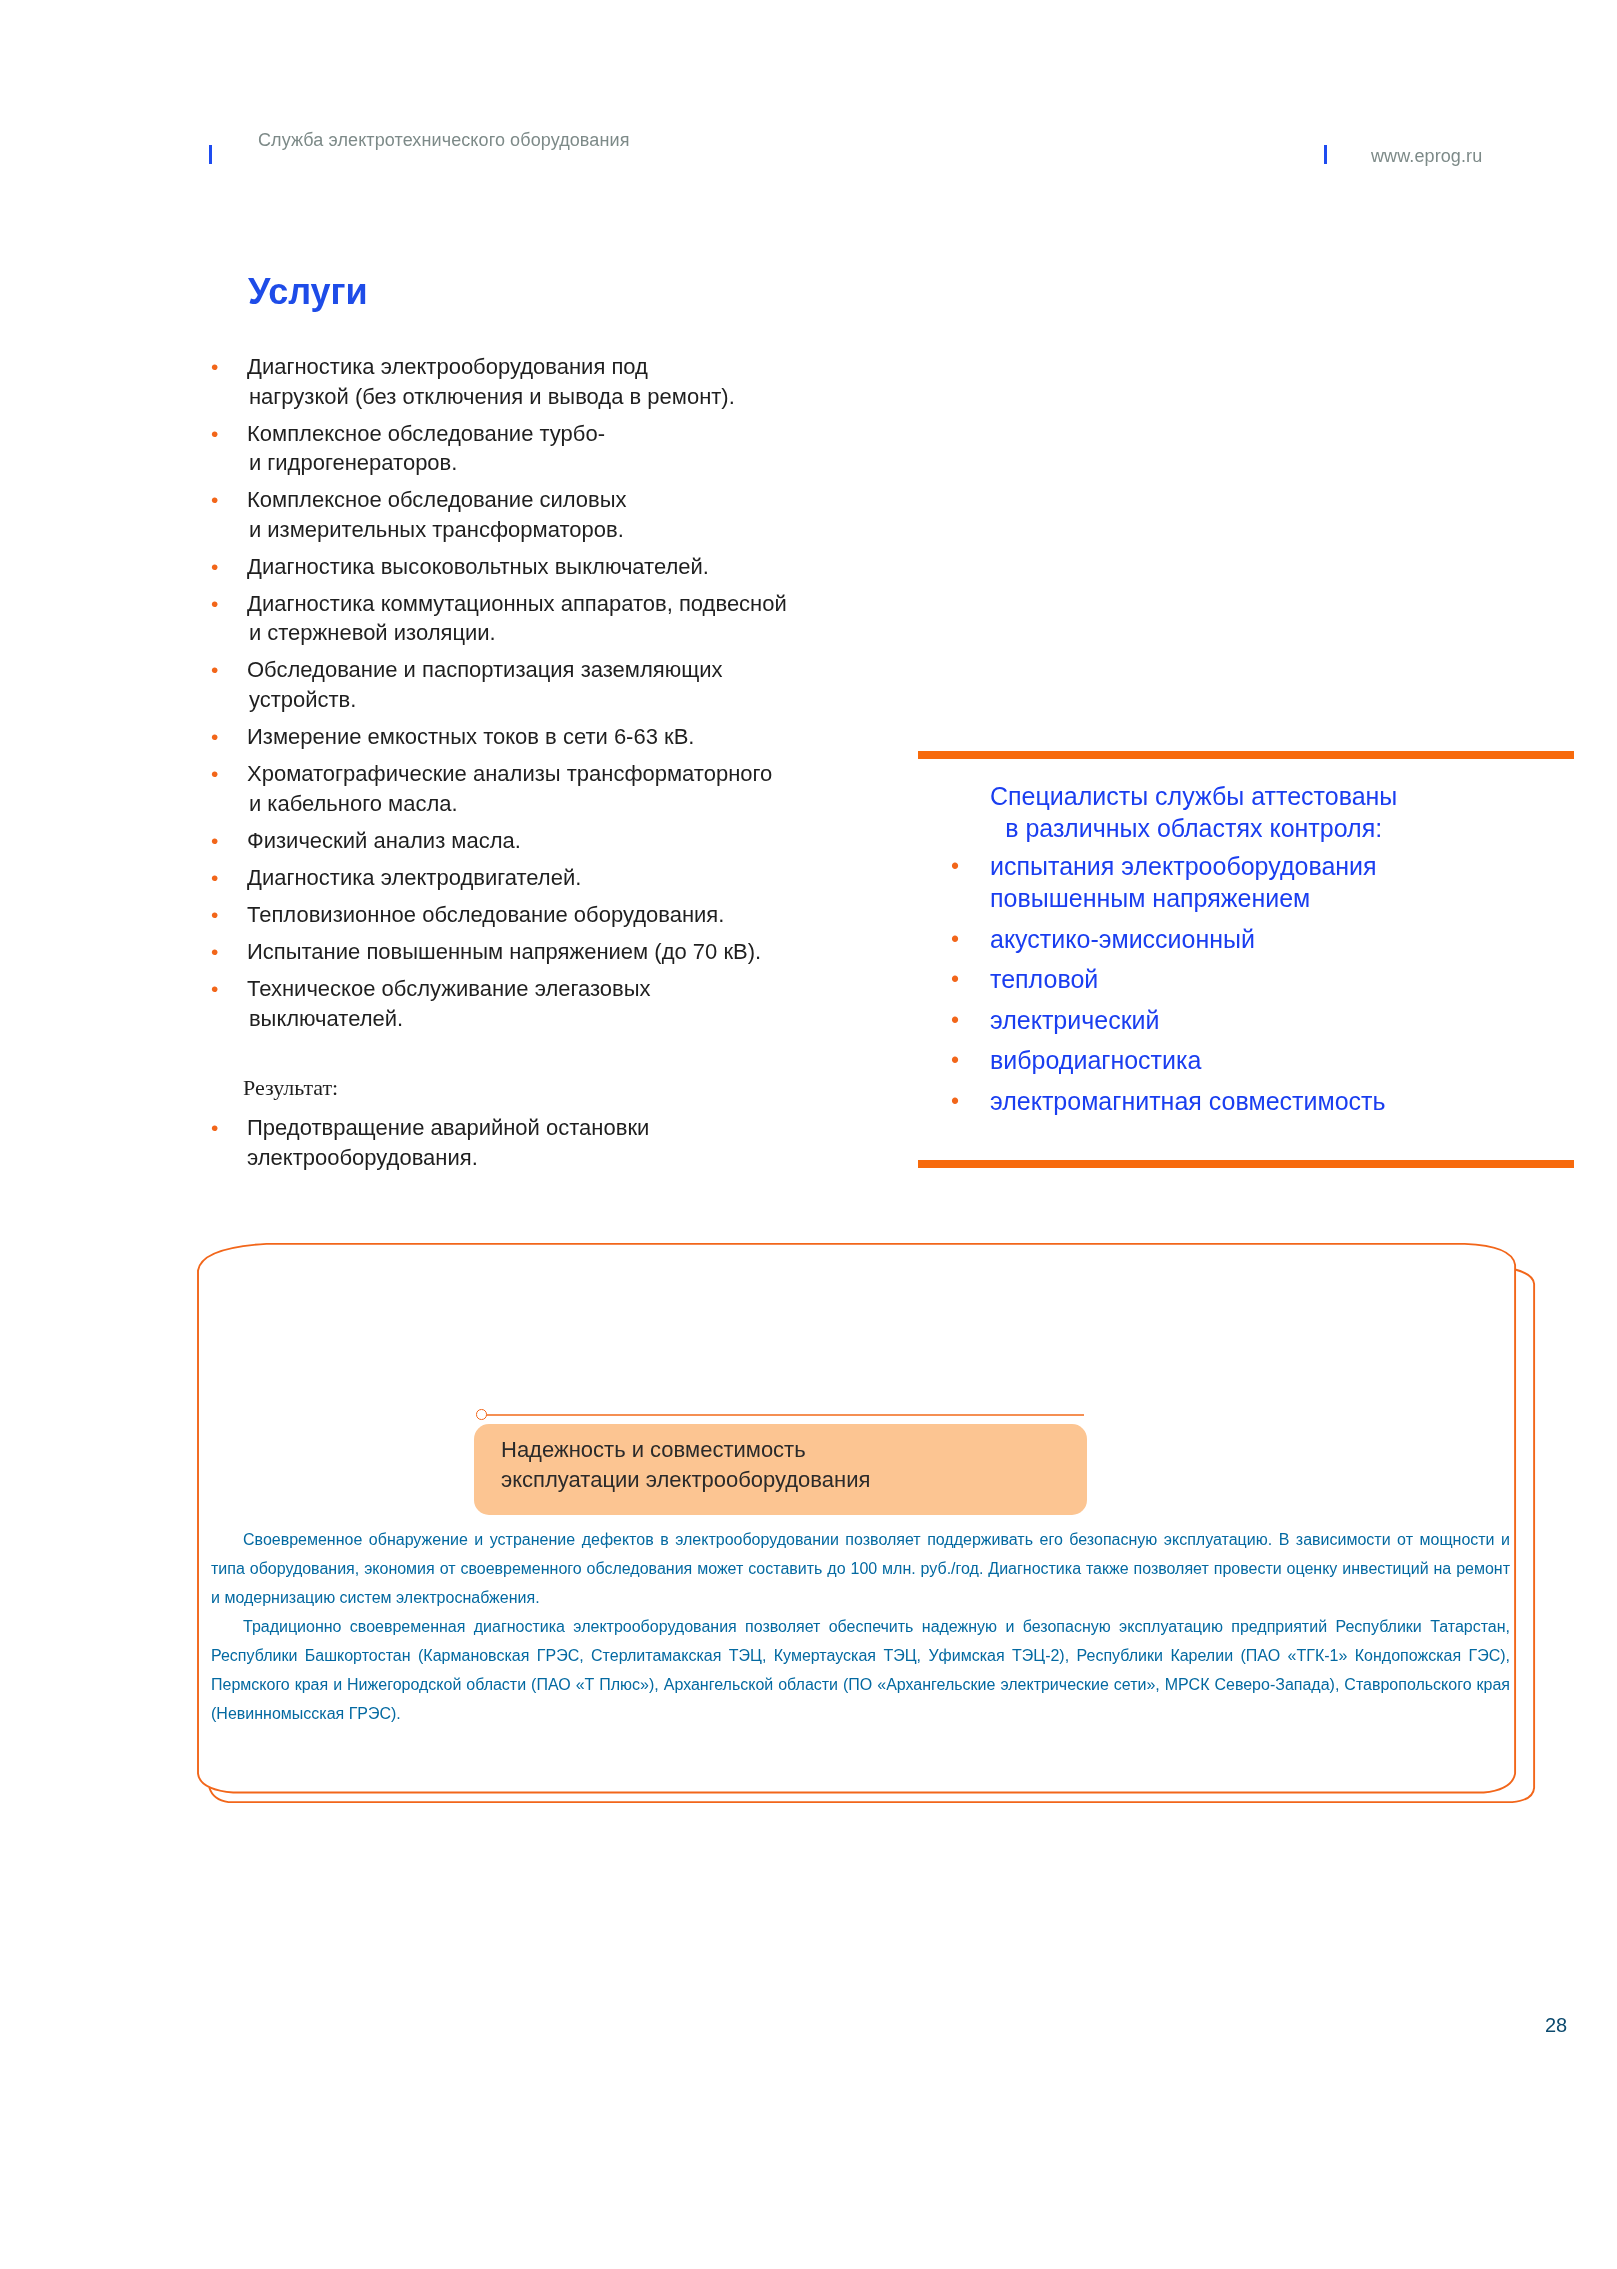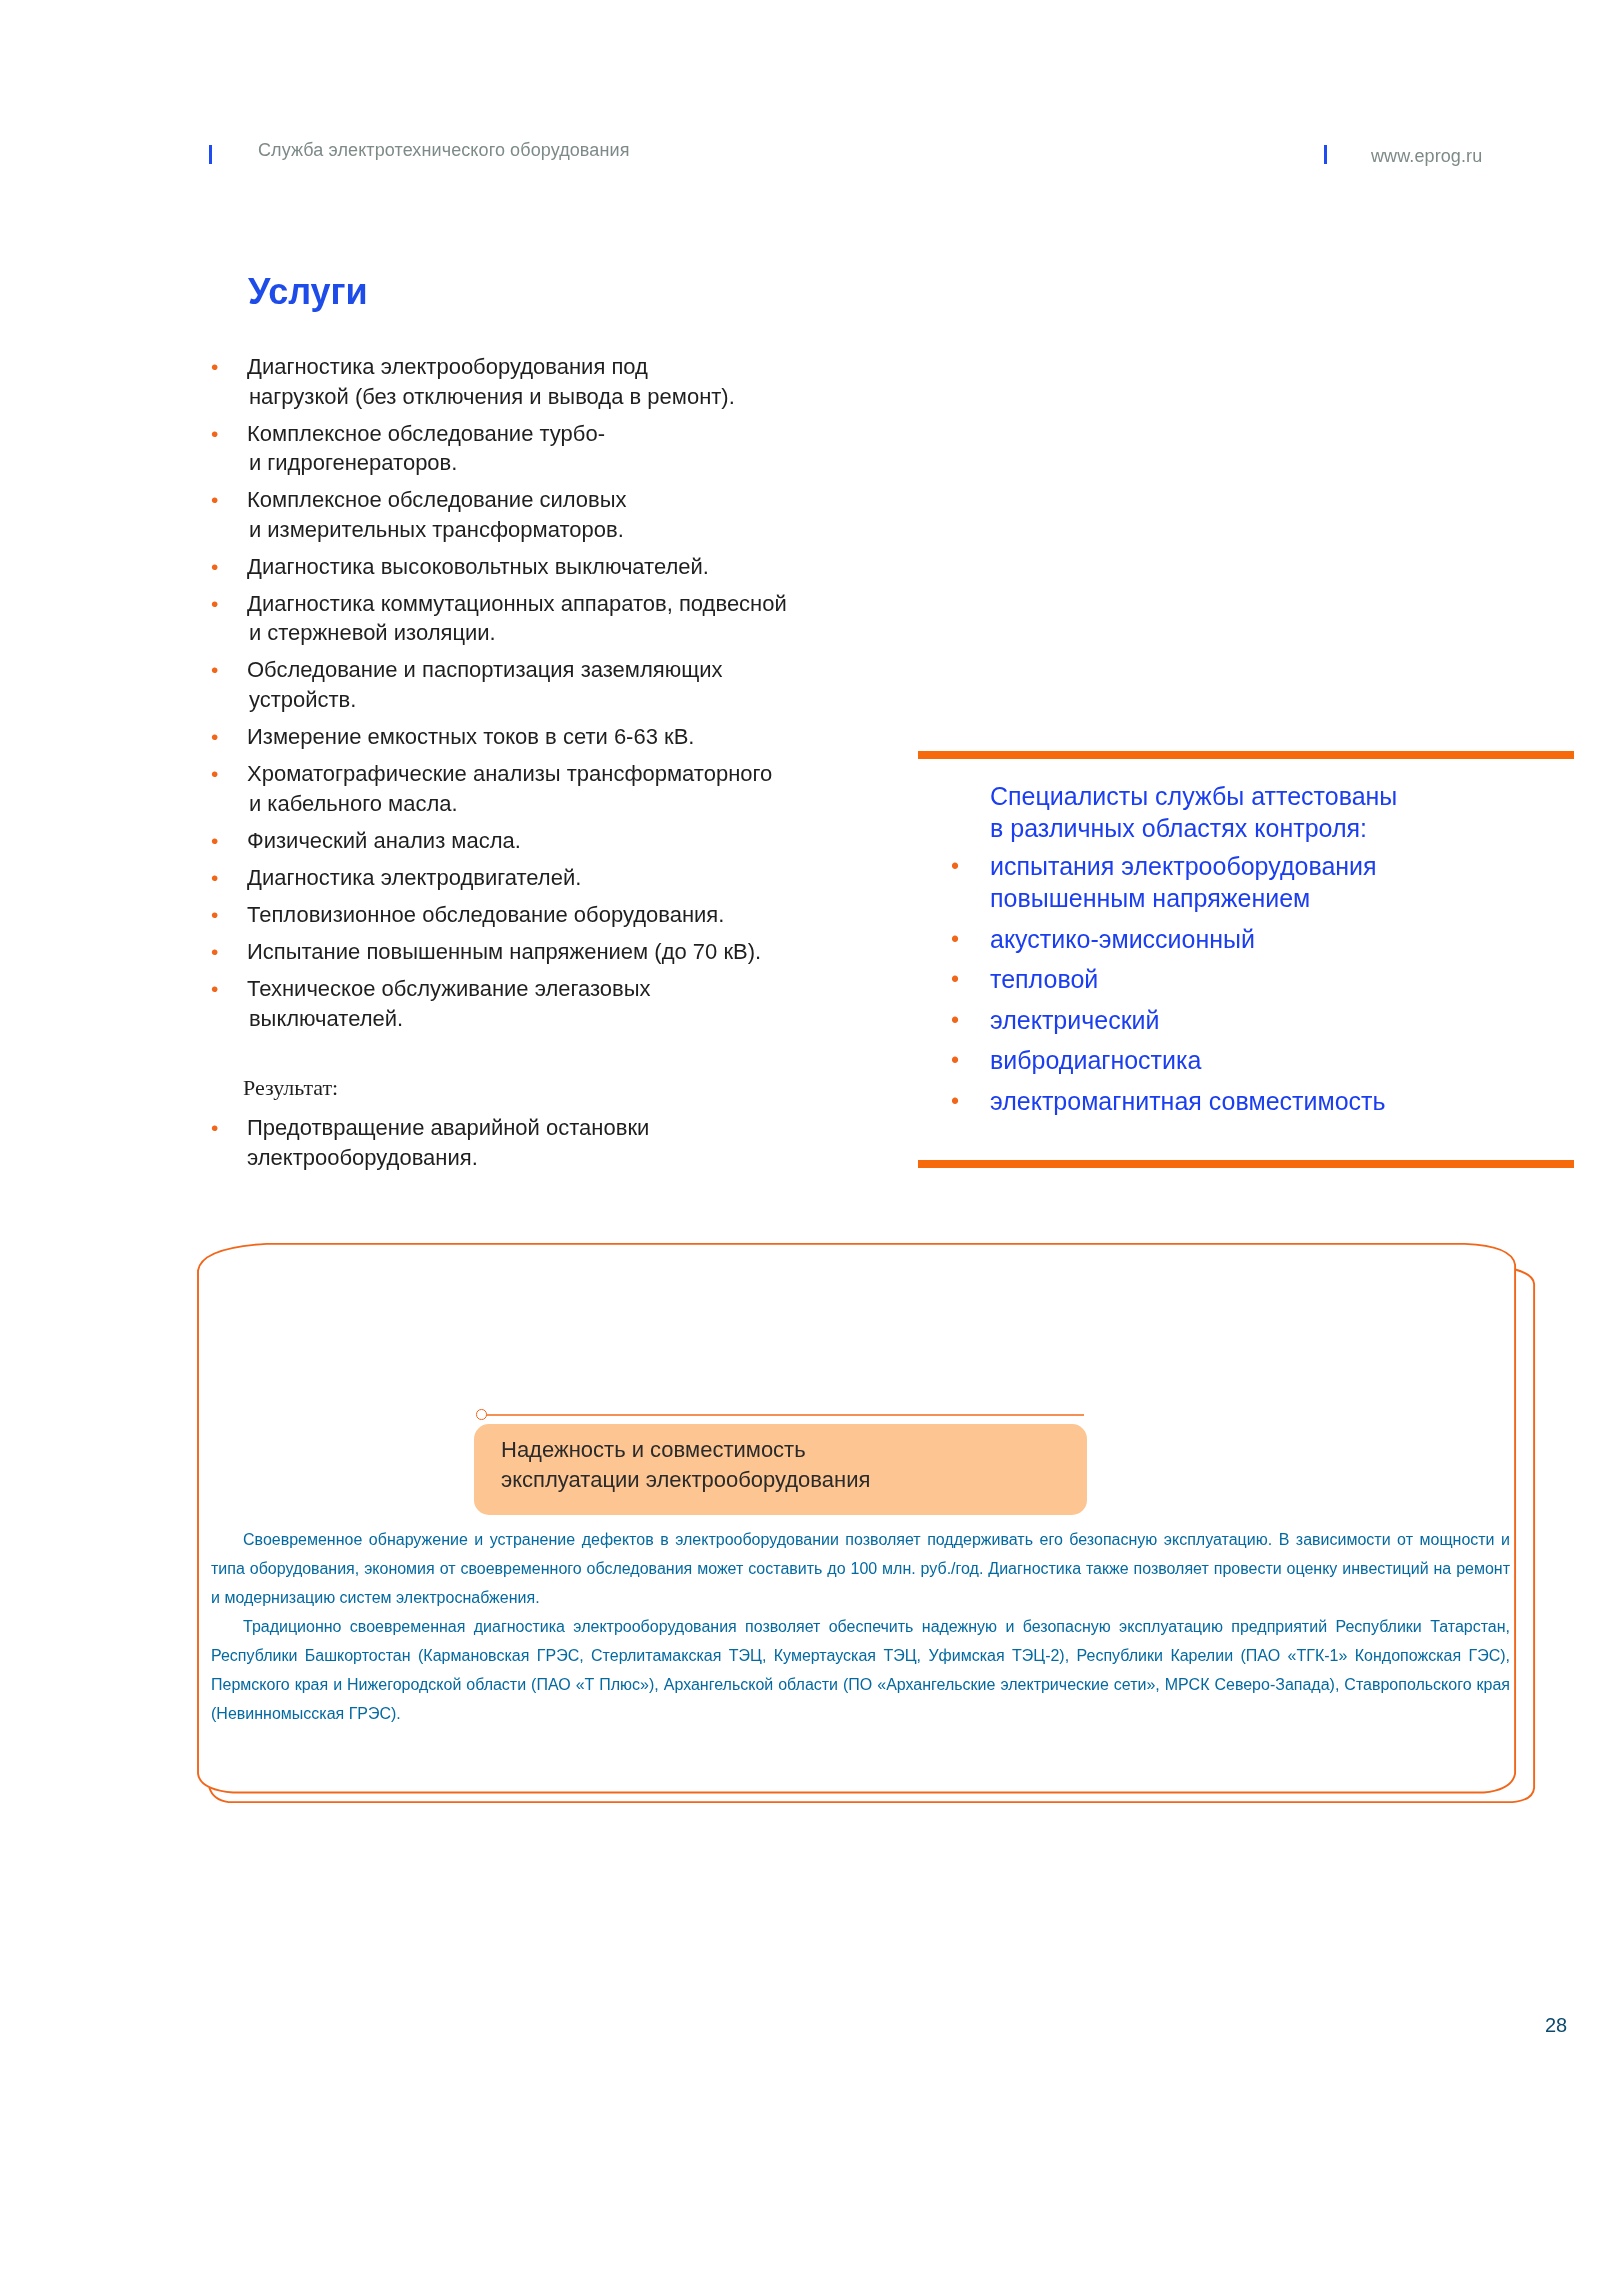--- a/index.html
+++ b/index.html
@@ -15,21 +15,21 @@
   .services li { position: relative; padding-left: 36px; font-size: 22px; line-height: 29.5px; margin-bottom: 7.6px; color: #1f1f1f; }
   .bullet { position: absolute; left: 0; top: 0; color: #f2661a; font-size: 21px; }
   .services li .line2 { display: block; padding-left: 1.9px; }
 
   .result-label { position: absolute; left: 243px; top: 1075px; font-size: 22px; color: #1f1f1f; font-family: Liberation Serif, serif; }
   .result-list { position: absolute; left: 211px; top: 1113px; width: 666px; margin: 0; padding: 0; list-style: none; }
   .result-list li { position: relative; padding-left: 36px; font-size: 22px; line-height: 29.5px; }
 
   .orange-rule { position: absolute; left: 918px; width: 656px; height: 7.6px; background: #f76a0c; }
 
-  .cert-heading { position: absolute; left: 990px; top: 780px; font-size: 25px; line-height: 32px; color: #1a3ef0; }
+  .cert-heading { position: absolute; left: 990px; top: 780px; font-size: 25px; line-height: 32px; color: #1a3ef0; text-align: center; }
   .cert-list { position: absolute; left: 951px; top: 850px; margin: 0; padding: 0; list-style: none; width: 609px; }
   .cert-list li { position: relative; padding-left: 39px; font-size: 25px; line-height: 32px; margin-bottom: 8.6px; color: #1a3ef0; }
   .cert-list .bullet { font-size: 23px; }
 
   .frame-svg { position: absolute; left: 0; top: 0; }
 
   .connector-line { position: absolute; left: 483px; top: 1414px; width: 601px; height: 1.9px; background: #f58f52; }
   .connector-dot { position: absolute; left: 476px; top: 1409px; width: 8.6px; height: 8.6px; border: 1.9px solid #f2661a; border-radius: 50%; background: #fff; }
 
   .callout { position: absolute; left: 474px; top: 1424px; width: 613px; height: 91px; background: #fcc592; border-radius: 15px; }
@@ -37,21 +37,21 @@
 
   .body-text { position: absolute; left: 211px; top: 1525px; width: 1299px; font-size: 16px; line-height: 29px; color: #0369a1; text-align: justify; }
   .body-text p { margin: 0; text-indent: 32px; }
 
   .page-number { position: absolute; left: 1545px; top: 2014px; font-size: 20px; color: #0c4a6e; }
 </style>
 </head>
 <body>
 
 <div class="header-bar" style="left:209px; top:145px;"></div>
-<div class="header-text" style="left:258px; top:140px;text-align:center;">Служба электротехнического оборудования</div>
+<div class="header-text" style="left:258px; top:130px;text-align:center;">Служба электротехнического оборудования</div>
 <div class="header-bar" style="left:1324px; top:145px;"></div>
 <div class="header-text" style="left:1371px; top:146px;">www.eprog.ru</div>
 
 <div class="title">Услуги</div>
 
 <ul class="services">
   <li><span class="bullet">•</span><span>Диагностика электрооборудования под</span><span class="line2">нагрузкой (без отключения и вывода в ремонт).</span></li>
   <li><span class="bullet">•</span><span>Комплексное обследование турбо-</span><span class="line2">и гидрогенераторов.</span></li>
   <li><span class="bullet">•</span><span>Комплексное обследование силовых</span><span class="line2">и измерительных трансформаторов.</span></li>
   <li><span class="bullet">•</span><span>Диагностика высоковольтных выключателей.</span></li>

